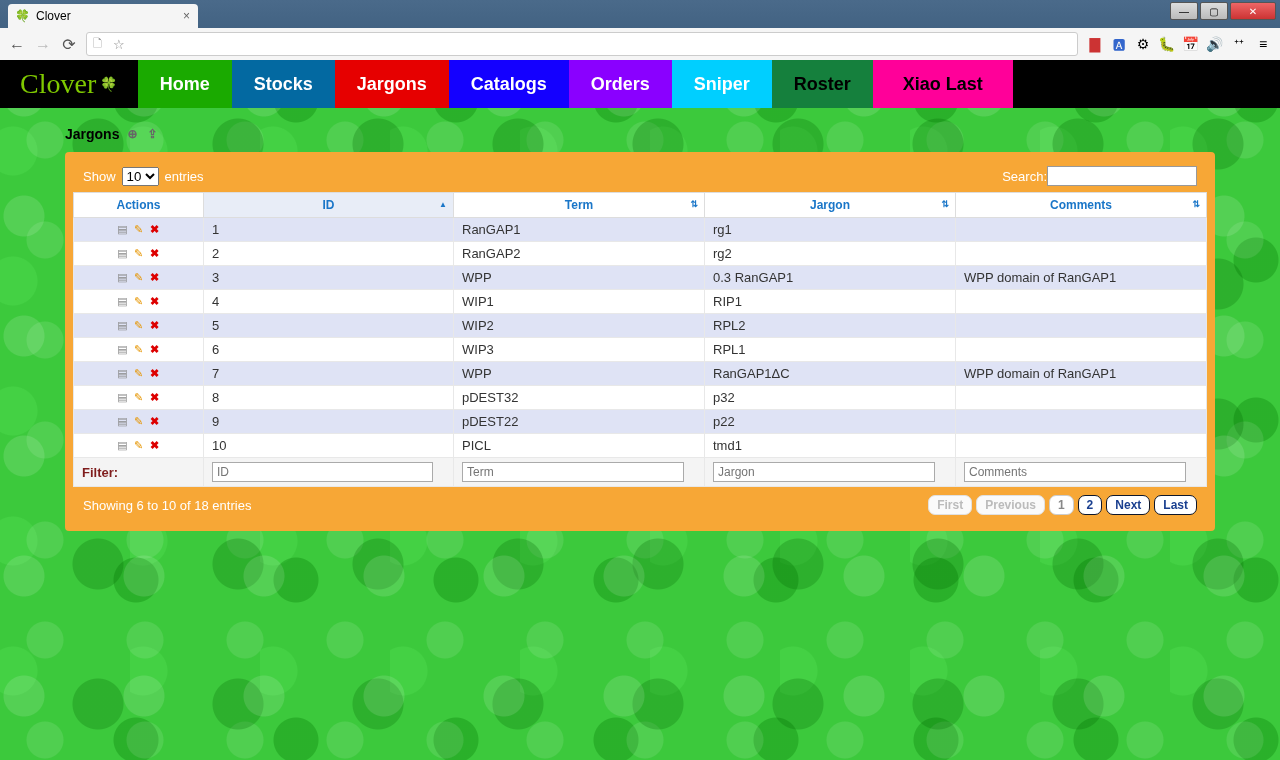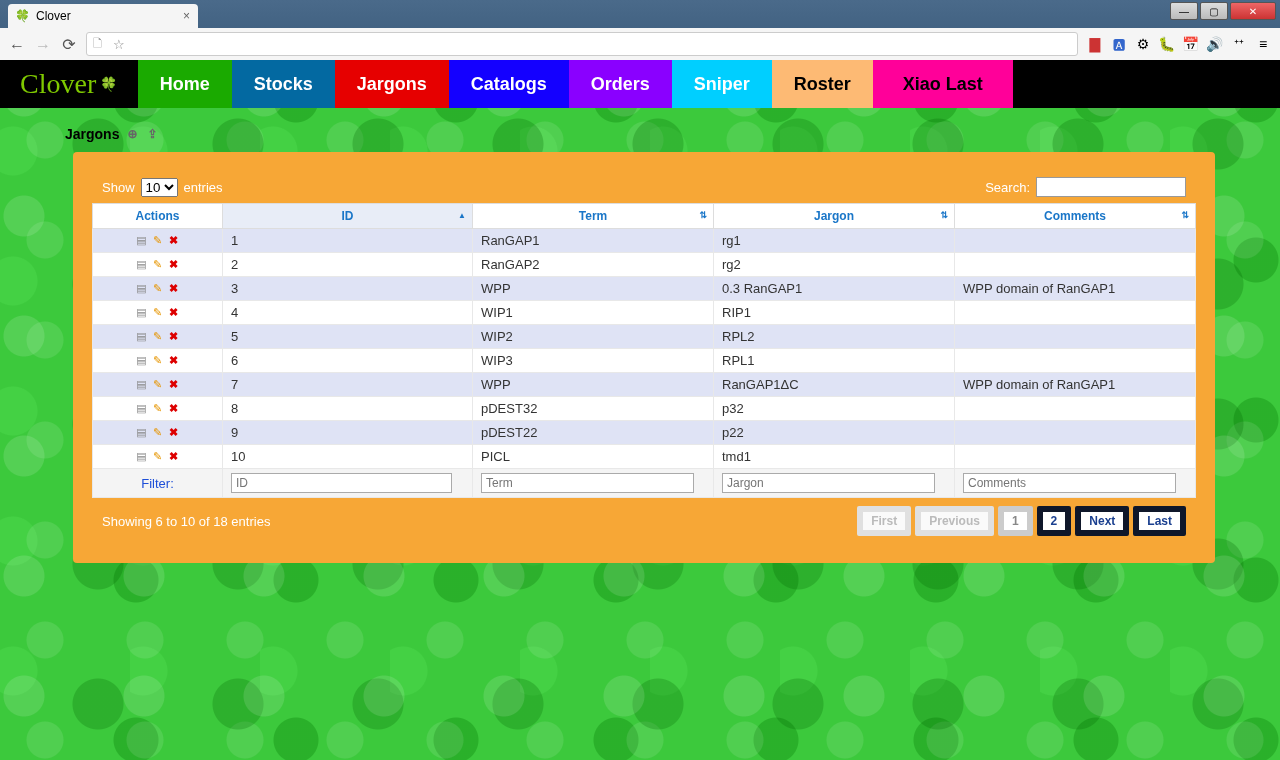--- a/index.html
+++ b/index.html
@@ -32,51 +32,51 @@
     radial-gradient(circle at 10% 70%, rgba(80,220,80,0.4) 0 24px, transparent 25px);
     background-size: 120px 120px, 140px 140px, 100px 100px, 160px 160px, 130px 130px;
    }
 
   .topnav { height: 48px; background:#000; display:flex; align-items:stretch; }
   .brand { color:#7fc900; font-size:28px; font-family: Georgia, serif; padding: 6px 20px; display:flex; align-items:center; gap:4px;}
   .brand .leaf { font-size:14px; vertical-align:super;}
   .navitem { display:flex; align-items:center; justify-content:center; padding:0 22px; color:#fff; font-weight:bold; font-size:18px; cursor:pointer;}
   .nav-home{background:#1aaa00;} .nav-stocks{background:#0369a1;} .nav-jargons{background:#e60000;}
   .nav-catalogs{background:#1400ff;} .nav-orders{background:#8a00ff;} .nav-sniper{background:#00cfff;}
-  .nav-roster{background:#fdba74; color:#000;} .nav-user{background:#ff0099; color:#000; padding:0 30px;}
+  .nav-roster{background:#15803d; color:#000;} .nav-user{background:#ff0099; color:#000; padding:0 30px;}
 
   .content-wrap { margin: 0 65px; padding-top: 18px;}
   .page-heading { font-size: 14px; font-weight:bold; color:#000; display:flex; align-items:center; gap:6px; margin-bottom:10px;}
   .heading-icon { width:14px; height:14px; display:inline-flex; align-items:center; justify-content:center; font-size:12px; color:#666;}
 
-  .table-frame { background:#f7a736; border-radius:4px; padding:19px;margin-left:8px; }
+  .table-frame { background:#f7a736; border-radius:4px; padding:8px; }
   .frame-top { display:flex; align-items:center; padding: 6px 10px; color:#fff; font-size:13px;}
   .frame-top select { margin:0 6px; }
-  .frame-top .search-wrap { margin-left:auto; display:flex; align-items:center; gap:6px;justify-content:center;}
+  .frame-top .search-wrap { margin-left:auto; display:flex; align-items:center; justify-content:center;}
   .frame-top input[type=text]{ height:20px; width:150px; border:1px solid #999; }
 
   table.data { width:100%; border-collapse:collapse; background:#fff; }
   table.data th { background:#fff; color:#1a76c8; font-weight:bold; font-size:12px; padding:5px 8px; border:1px solid #ddd; position:relative;}
   table.data th.sortable::after { content:"⇅"; font-size:9px; color:#1a76c8; position:absolute; right:6px; top:6px;}
   table.data th.sorted-asc { background:#e8edf7;}
   table.data th.sorted-asc::after { content:"▲"; font-size:8px; color:#1a76c8; position:absolute; right:6px; top:7px;}
   table.data td { padding:4px 8px; border:1px solid #e8e8e8; font-size:13px; color:#333;}
   table.data tr.odd td { background:#dfe3f5; }
   table.data tr.even td { background:#fff; }
   .row-actions { display:flex; gap:2px; justify-content:center;}
   .act { width:14px; height:14px; display:inline-flex; align-items:center; justify-content:center; font-size:11px; cursor:pointer;}
   .act.view{color:#888;} .act.edit{color:#e69500;} .act.del{color:#d00; font-weight:bold;}
 
   .filter-row td { background:#f4f4f4; }
-  .filter-row .lbl { color:#1d4ed8; font-weight:normal; text-align:center;}
+  .filter-row .lbl { color:#7f1d1d; font-weight:bold; }
   .filter-row input { width:95%; border:1px solid #aaa; height:20px; padding:0 4px; font-size:12px; color:#888;}
 
   .frame-bottom { display:flex; align-items:center; padding:8px 10px; color:#fff; font-size:13px;}
   .pager { margin-left:auto; display:flex; gap:4px; align-items:center;}
-  .pg { background:#fff; border:6px solid #0f172a; border-radius:2px; padding:2px 8px; color:#1a3f8f; font-size:12px; cursor:pointer; font-weight:bold;}
+  .pg { background:#fff; border:1px solid #0f172a; border-radius:7px; padding:2px 8px; color:#1a3f8f; font-size:12px; cursor:pointer; font-weight:bold;}
   .pg.disabled { color:#bbb; border-color:#e0e0e0; cursor:default; background:#fafafa;}
   .pg.current { background:#fff; color:#888; border-color:#ccc;}
 </style>
 </head>
 <body>
 
 <div class="browser-chrome">
   <div class="window-controls">
     <div class="wc">—</div>
     <div class="wc">▢</div>

